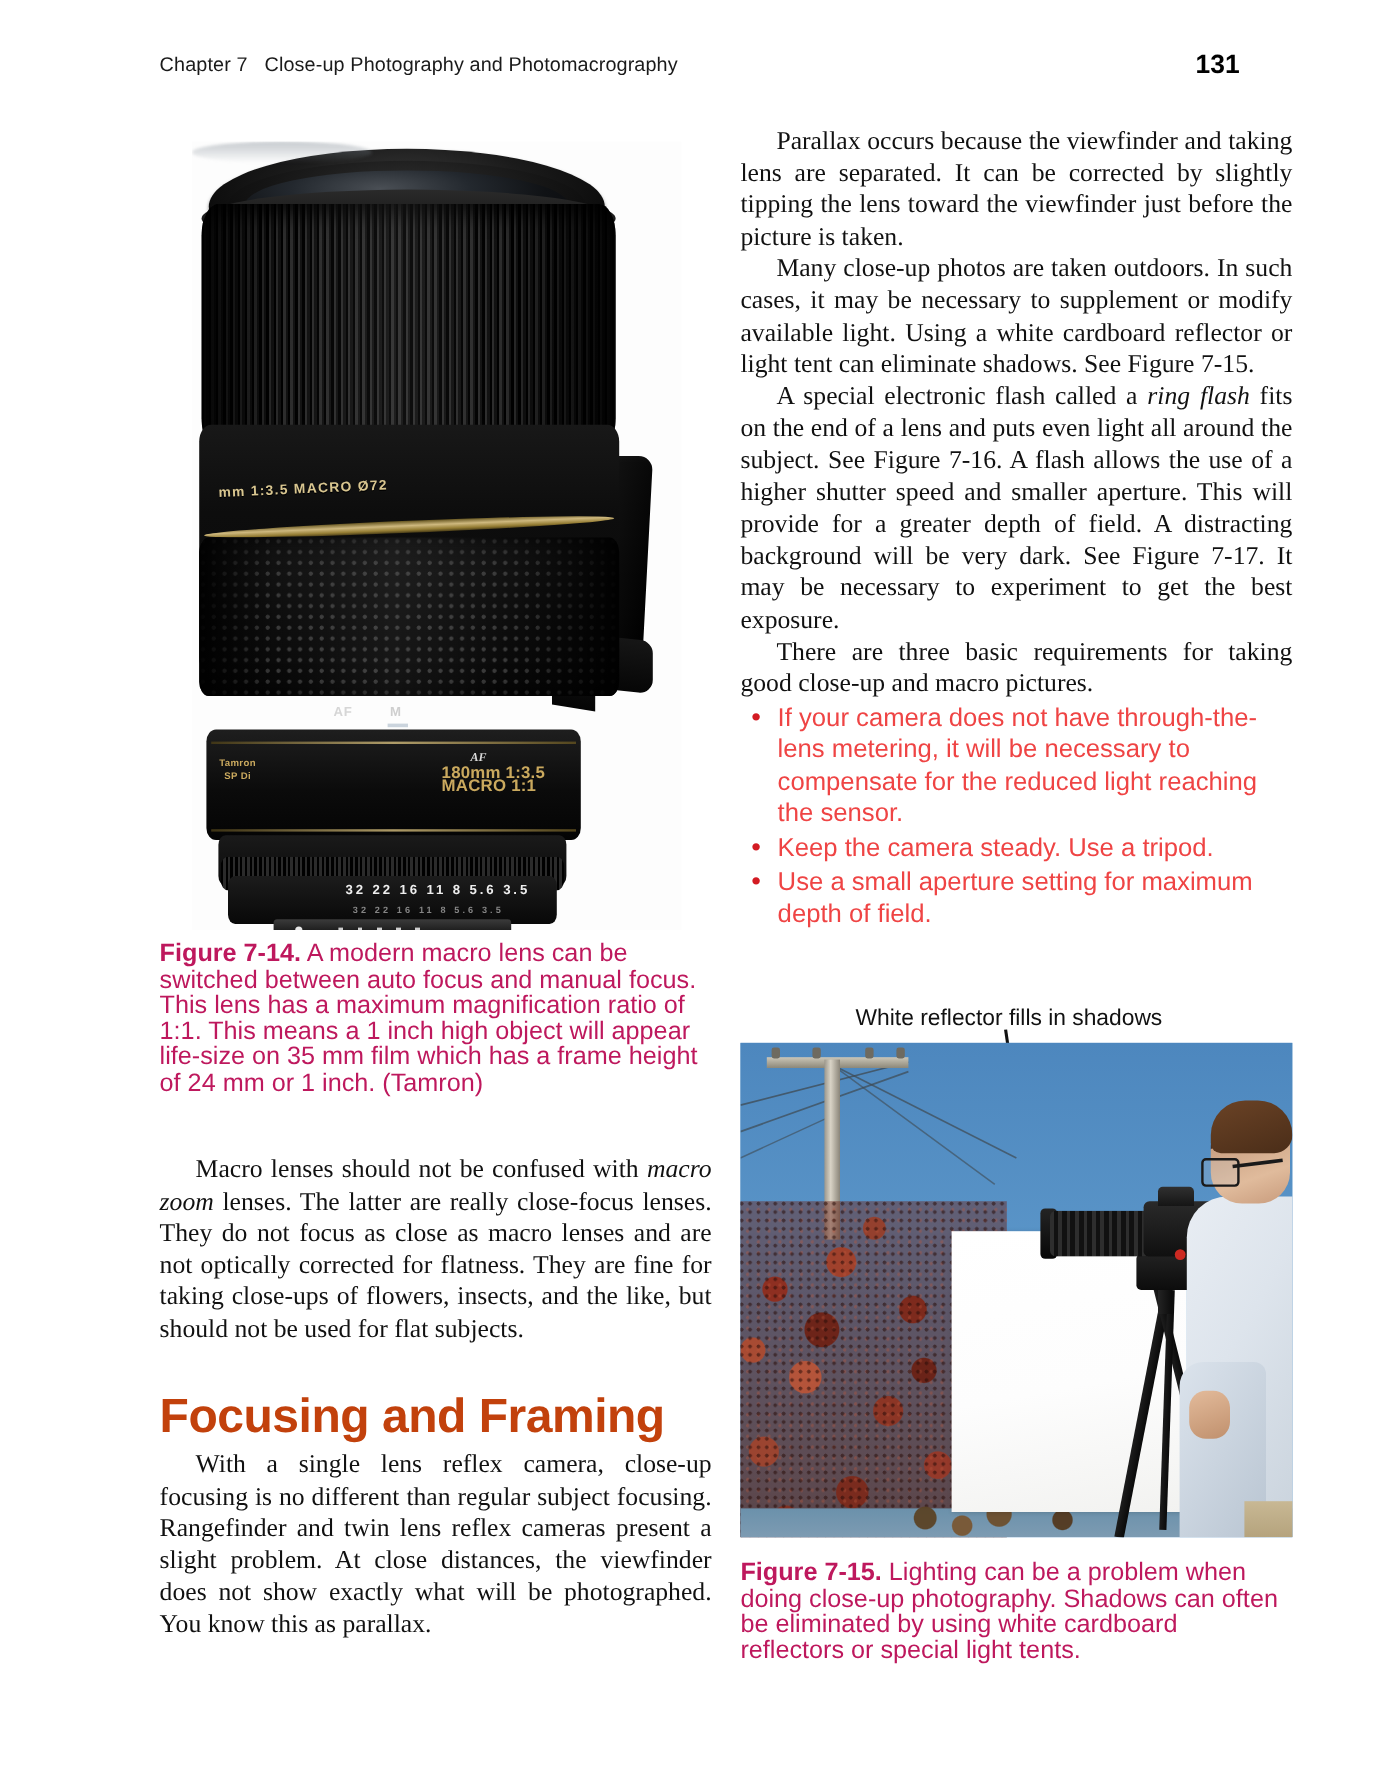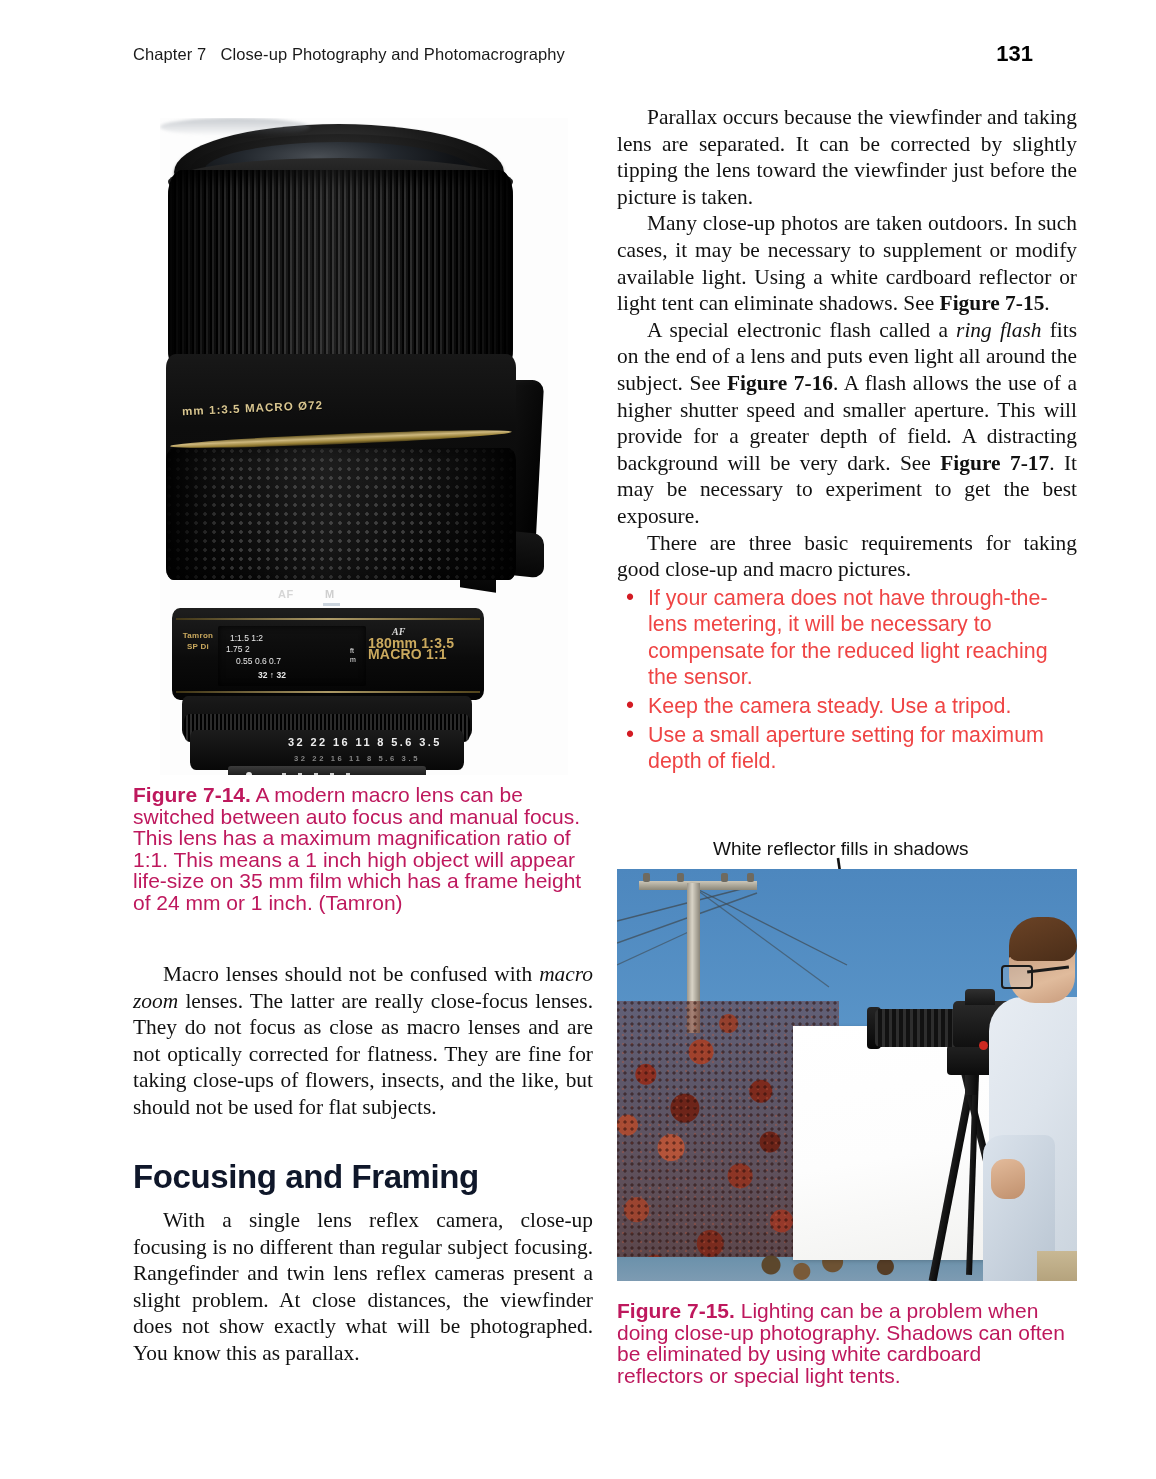--- a/index.html
+++ b/index.html
@@ -12,33 +12,33 @@
                 font-size:16.5px;letter-spacing:.1px;white-space:pre;color:#1a1a1a;}
   #folio{position:absolute;right:0;top:-4px;font-family:"Liberation Sans",sans-serif;
          font-size:22px;font-weight:bold;color:#000;}
   #col-right{position:absolute;left:617px;top:104px;width:460px;}
 
   
   .para{font-family:"Liberation Serif",serif;font-size:21.4px;line-height:26.6px;
         text-align:justify;text-justify:inter-word;margin:0;hyphens:none;
         color:#111;}
   .para.indent{text-indent:30px;}
-  .bold{font-weight:bold;}
+  .bold{font-weight:normal;}
   .ital{font-style:italic;}
 
   
   ul.bullets{list-style:none;margin:0;padding:0;}
   ul.bullets li{position:relative;padding-left:31px;font-family:Liberation Sans, sans-serif;
                 font-size:21.4px;line-height:26.6px;color:#ef4444;margin:0 0 2px 0;}
   ul.bullets li::before{content:"\2022";position:absolute;left:9px;top:-1px;
                         color:#d31b23;font-size:23px;line-height:26.6px;}
 
   
-  .head1{font-family:"Liberation Sans",sans-serif;font-size:33px;font-weight:bold;
-         letter-spacing:-.4px;color:#0f172a;margin:0;}
+  .head1{font-family:"Liberation Sans",sans-serif;font-size:40px;font-weight:bold;
+         letter-spacing:-.4px;color:#c2410c;margin:0;}
 
   
   .caption{font-family:"Liberation Sans",sans-serif;font-size:21px;line-height:21.6px;
            color:#be185d;margin:0;}
   .caption .cap-lead{font-weight:bold;}
 
   
   #callout-label{position:absolute;left:713px;top:838px;font-family:"Liberation Sans",sans-serif;
                  font-size:19px;color:#111;white-space:nowrap;}
   #callout-arrow{position:absolute;left:820px;top:856px;width:110px;height:200px;}
@@ -273,28 +273,20 @@
       <span class="m-underline"></span>
     </div>
 
     <div id="collar"></div>
     <div id="collar-line-top"></div>
     <div id="collar-line-bot"></div>
     <div id="brand-left">Tamron SP Di</div>
     <div id="af-mark">AF</div>
     <div id="brand-right">180mm 1:3.5 MACRO 1:1</div>
 
-    <div id="scale-window">
-      <span class="sw-t" style="left:12px;top:7px;font-size:8.5px;">1:1.5        1:2</span>
-      <span class="sw-t" style="left:8px;top:18px;font-size:8.5px;">1.75            2</span>
-      <span class="sw-t" style="left:18px;top:30px;font-size:8.5px;">0.55      0.6            0.7</span>
-      <span class="sw-t" style="left:40px;top:44px;font-size:8.5px;font-weight:bold;">32  ↑  32</span>
-      <span class="sw-t" style="left:132px;top:20px;font-size:7px;line-height:9px;white-space:pre;">ft
-m</span>
-    </div>
 
     <div id="lower-barrel"></div>
     <div id="lower-grip"></div>
     <div id="aperture-ring"></div>
     <div id="ap-scale">32 22 16 11 8 5.6 3.5</div>
     <div id="ap-scale-2">32 22 16 11 8 5.6 3.5</div>
     <div id="mount"></div>
     <div id="mount-pins"></div>
     <div id="mount-dot"></div>
 

